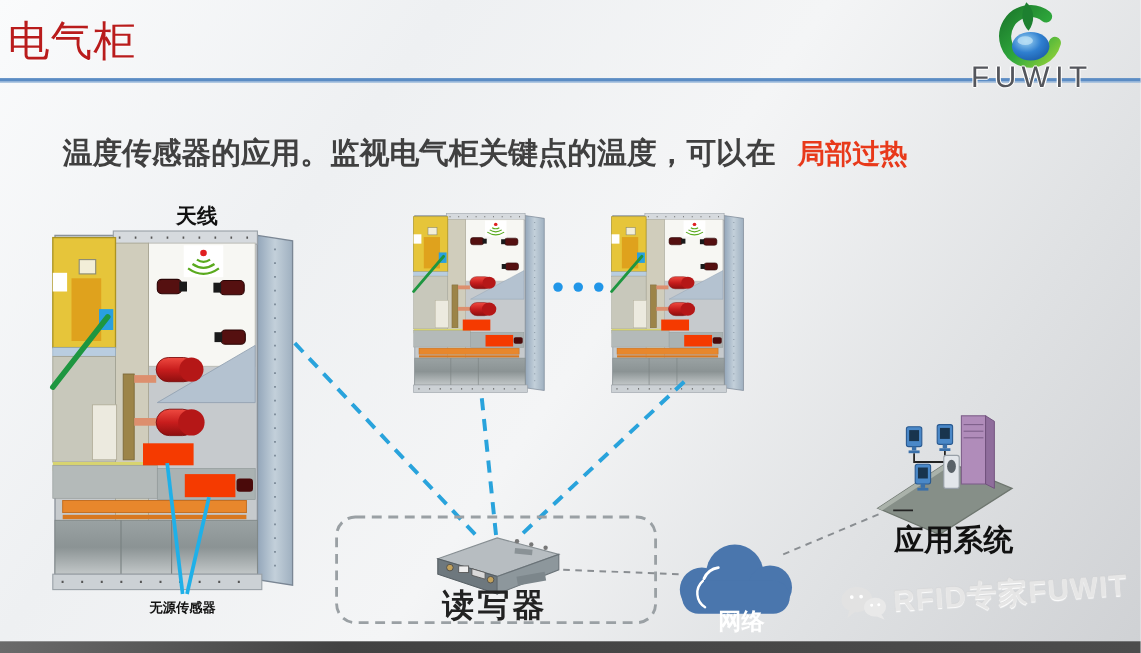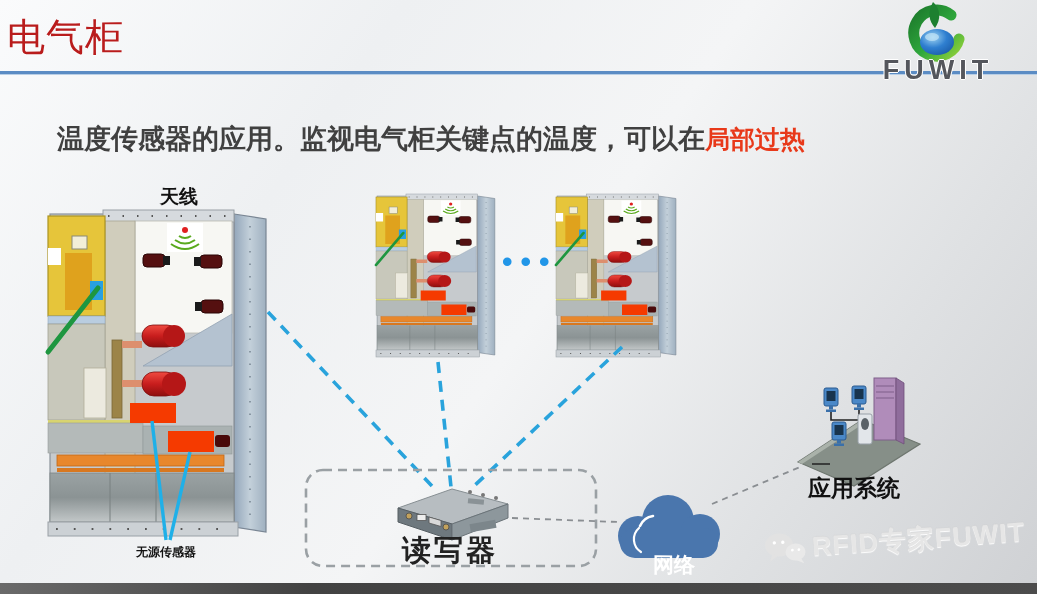--- a/index.html
+++ b/index.html
@@ -14,40 +14,40 @@
     position:absolute;left:7px;top:12px;font-size:38px;font-weight:400;color:#b91c1c;
     letter-spacing:1px;text-shadow:0 1px 0 rgba(255,255,255,.7);z-index:6;
   }
   .accent-line{
     position:absolute;left:0;top:71px;width:1037px;height:3px;background:#5b8cc4;
     border-bottom:1px solid #b9cfe6;z-index:4;
   }
   .brand-logo{position:absolute;left:901px;top:1px;z-index:5;}
   .brand-name{
     position:absolute;left:855px;top:55px;width:166px;text-align:center;z-index:5;
-    font-size:27px;font-weight:700;color:#54565c;letter-spacing:5px;
+    font-size:27px;font-weight:400;color:#54565c;letter-spacing:5px;
     text-shadow:-1px 0 0 #fff,1px 0 0 #fff,0 1px 0 #fff,0 -1px 0 #fff;
   }
   
   .case-line{
     position:absolute;left:57px;top:121px;width:975px;z-index:6;
     display:flex;align-items:baseline;white-space:nowrap;
   }
   .case-label{font-size:28px;font-weight:700;color:#222;}
   .case-body{font-size:27px;font-weight:600;color:#404040;}
-  .case-red{font-size:25px;font-weight:700;color:#e8391a;}
+  .case-red{font-size:25px;font-weight:700;color:#e8391a;margin-left:20px;}
   
   .lbl{position:absolute;z-index:6;color:#111;}
   .antenna-label{left:160px;top:184px;font-size:19px;font-weight:600;}
   .ellipsis-dots{left:502px;top:245px;font-size:30px;color:#2196e8;letter-spacing:8px;font-weight:700;}
   .tag-label{left:96px;top:540px;width:140px;text-align:center;font-size:12px;font-weight:600;line-height:24px;}
   .reader-label{left:402px;top:531px;font-size:29px;font-weight:600;color:#222;
     font-family:"Liberation Serif","DejaVu Serif",serif;letter-spacing:3px;}
   .network-label{left:639px;top:518px;width:70px;text-align:center;font-size:21px;font-weight:700;color:#fff;margin-top:33px;}
-  .app-label{left:808px;top:473px;width:118px;font-size:23px;font-weight:700;font-family:Liberation Mono, monospace;}
+  .app-label{left:808px;top:473px;width:118px;text-align:center;font-size:27px;font-weight:700;font-family:Liberation Mono, monospace;}
   
   .watermark{
     position:absolute;left:764px;top:523px;z-index:7;display:flex;align-items:center;gap:6px;
     transform:rotate(-4deg);
   }
   .watermark-text{
     font-size:27px;font-weight:600;color:#e6e6e6;letter-spacing:1px;
     text-shadow:0 1px 1px #fff,0 0 1px #c2c2c2;
   }
   .bottom-bar{

